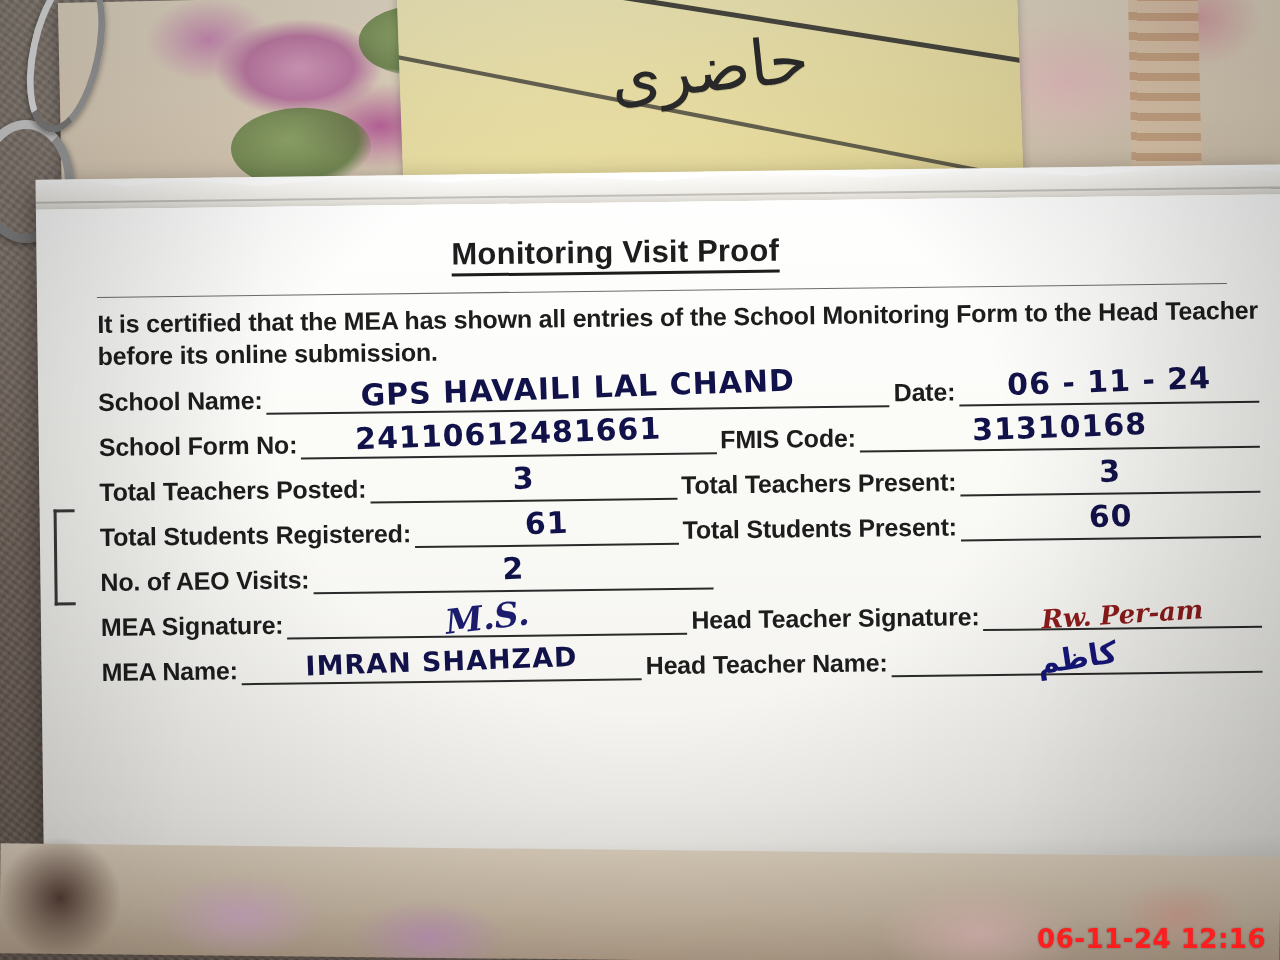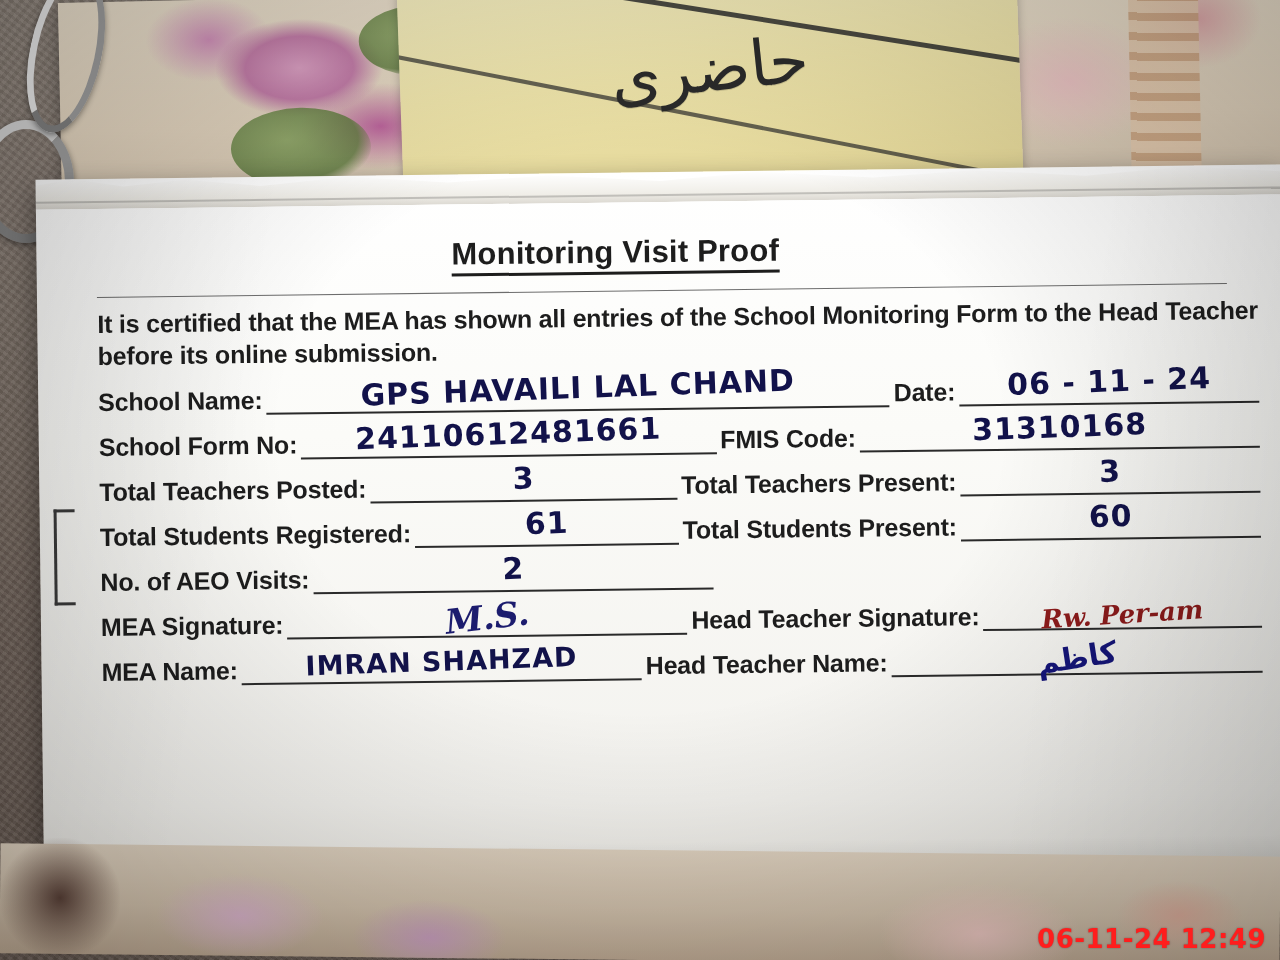--- a/index.html
+++ b/index.html
@@ -425,14 +425,14 @@
     <div class="page-fold"></div>
     <div class="page-shadow-bottom"></div>
   </div>
 
   <div class="cover-bottom">
     <div class="dark"></div>
   </div>
 
   <div class="vignette"></div>
 
-  <div class="timestamp">06-11-24  12:49</div>
+  <div class="timestamp">06-11-24  12:16</div>
 </div>
 
 </body></html>

